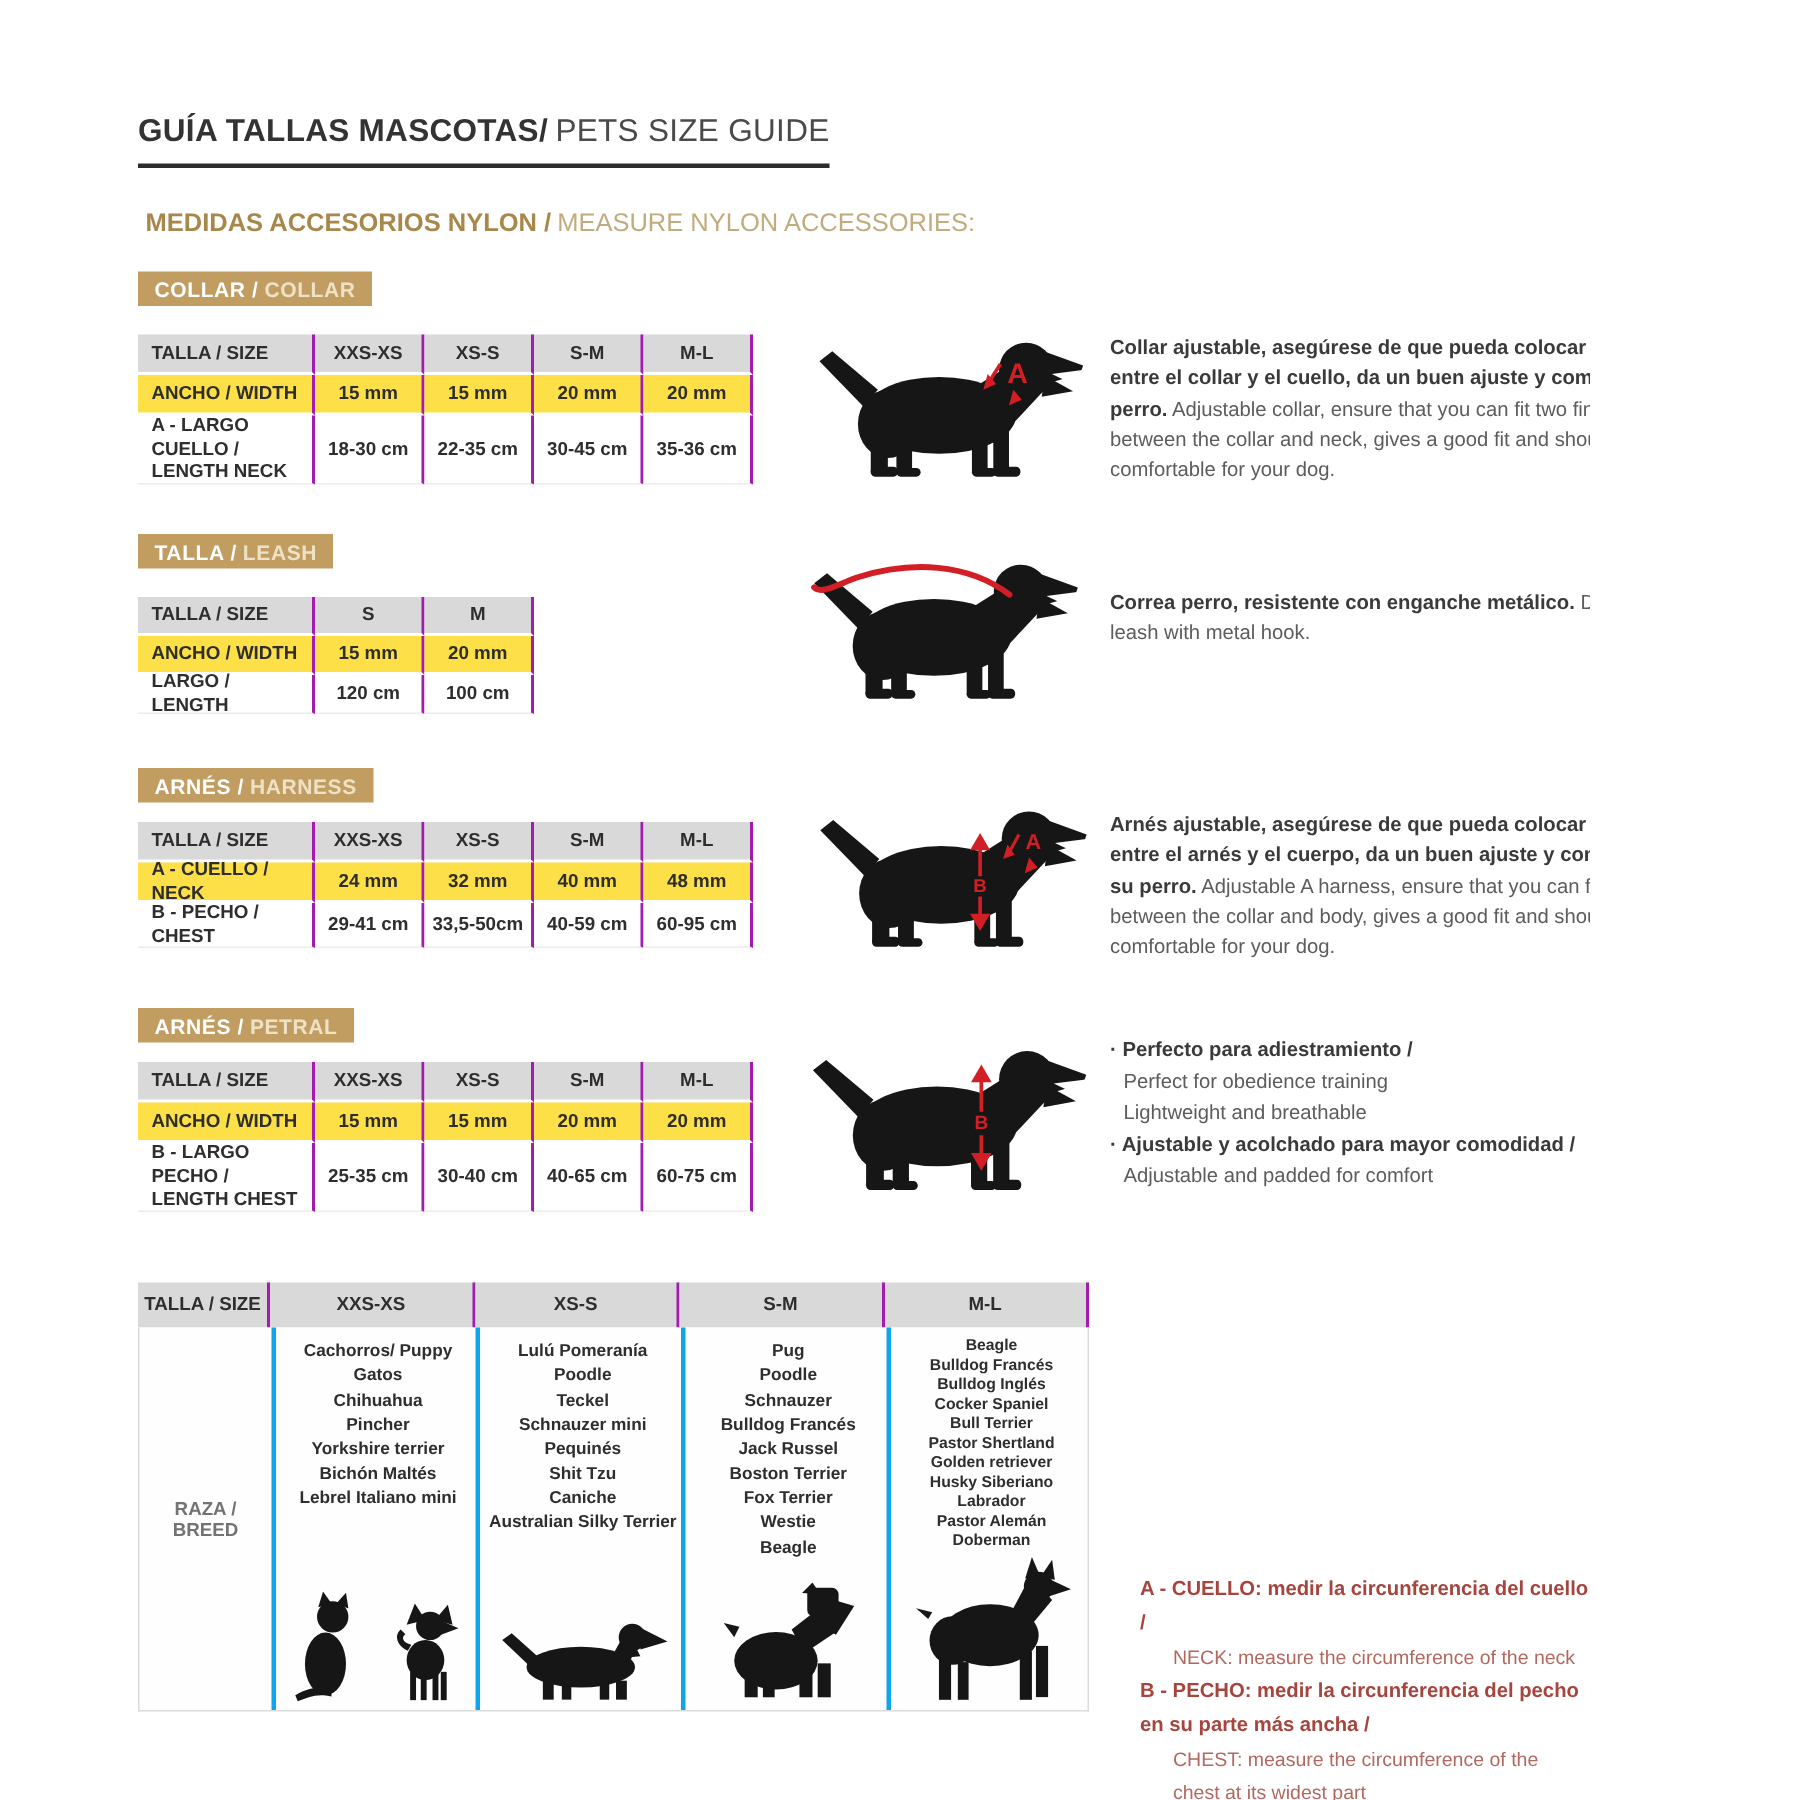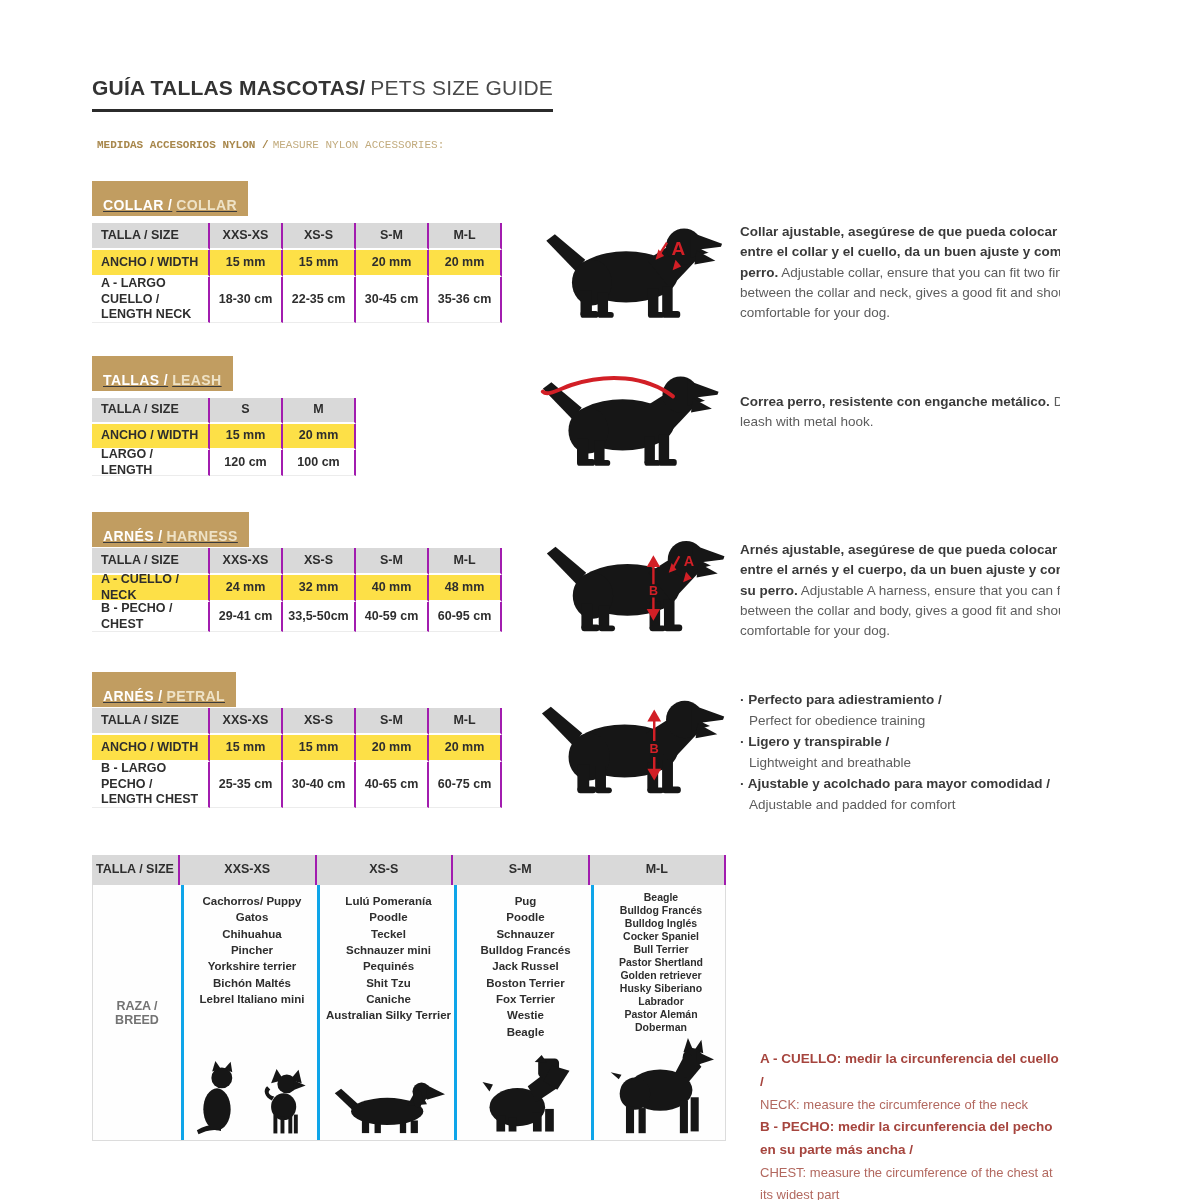--- a/index.html
+++ b/index.html
@@ -4,26 +4,26 @@
 <style>
   html,body{margin:0;padding:0;background:#fff;}
   #page{position:relative;width:1060px;height:1200px;background:#fff;overflow:hidden;
         font-family:"Liberation Sans",sans-serif;color:#3a3a3a;}
   .pre{white-space:pre-line;}
 
   
   .title-wrap{position:absolute;left:92px;top:76px;border-bottom:3px solid #2b2b2b;padding-bottom:9px;}
   .title-es{font-size:21px;font-weight:bold;color:#333;letter-spacing:.2px;}
   .title-en{font-size:21px;font-weight:normal;color:#4a4a4a;letter-spacing:.2px;margin-left:5px;}
-  .subtitle{position:absolute;left:97px;top:139px;font-size:11px;font-family:Liberation Mono, monospace;}
+  .subtitle{position:absolute;left:97px;top:139px;font-size:17px;}
   .subtitle .es{font-weight:bold;color:#a8874b;}
   .subtitle .en{font-weight:normal;color:#c2ab7d;margin-left:4px;}
 
   
-  .badge{position:absolute;background:#c19d61;padding:16px 11px 3px;font-size:14px;letter-spacing:.4px;text-decoration:underline;}
+  .badge{position:absolute;background:#c19d61;padding:4px 11px 3px;font-size:14px;letter-spacing:.4px;}
   .badge .es{color:#fff;font-weight:bold;}
   .badge .en{color:#eee2c6;font-weight:bold;margin-left:4px;}
 
   
   .spec-table{position:absolute;display:grid;font-size:12.5px;font-weight:bold;color:#2e2e2e;}
   .cell{display:flex;align-items:center;justify-content:center;border-right:2px solid #a21caf;
         border-bottom:2px solid #fff;text-align:center;line-height:1.25;}
   .cell.label{justify-content:flex-start;text-align:left;padding-left:9px;padding-right:4px;}
   .bg-h{background:#d9d9d9;}
   .bg-s{background:#fde047;}
@@ -54,21 +54,21 @@
                font-size:12.5px;font-weight:bold;color:#737373;}
   .breed-list{padding-top:8px;font-size:11.5px;font-weight:bold;color:#2e2e2e;
               line-height:1.42;text-align:center;}
   .breed-list.small{font-size:10.5px;line-height:1.24;padding-top:6px;}
   .sil{position:absolute;bottom:5px;left:50%;transform:translateX(-50%);display:flex;
        align-items:flex-end;gap:10px;}
 
   
   .notes{position:absolute;left:760px;top:1048px;font-size:13.5px;line-height:1.7;}
   .note-es{font-weight:bold;color:#a6453e;}
-  .note-en{font-weight:normal;color:#b2685f;font-size:13px;}
+  .note-en{font-weight:normal;color:#b2685f;margin-left:22px;font-size:13px;}
 
   .defs{position:absolute;width:0;height:0;overflow:hidden;}
 </style>
 </head>
 <body>
 
 <div id="page">
 
   <svg class="defs">
     <symbol id="dog-sil" viewBox="0 0 200 120">
@@ -129,21 +129,21 @@
       <polygon points="119,44 128,40 122,33"></polygon>
       <polygon points="137,55 146,51 140,44"></polygon>
     </g>
   </svg>
   <div class="desc" style="left:740px;top:222px;">
     <span class="desc-es">Collar ajustable, asegúrese de que pueda colocar dos dedos entre el collar y el cuello, da un buen ajuste y comodidad a su perro.</span>
     <span class="desc-en">Adjustable collar, ensure that you can fit two fingers between the collar and neck, gives a good fit and should be comfortable for your dog.</span>
   </div>
 
   <div class="badge" style="left:92px;top:356px;">
-    <span class="es">TALLAS /</span><span class="en">LEASH</span>
+    <span class="es">TALLA /</span><span class="en">LEASH</span>
   </div>
   <div class="spec-table" style="left:92px;top:398px;grid-template-columns:118px 73px 73px;grid-template-rows:26px 26px 26px;">
     <div class="cell label bg-h">TALLA / SIZE</div>
     <div class="cell bg-h">S</div>
     <div class="cell bg-h">M</div>
     <div class="cell label bg-s">ANCHO / WIDTH</div>
     <div class="cell bg-s">15 mm</div>
     <div class="cell bg-s">20 mm</div>
     <div class="cell label bg-w">LARGO / LENGTH</div>
     <div class="cell bg-w">120 cm</div>
@@ -225,21 +225,20 @@
       <polygon points="111,80 125,80 118,92"></polygon>
       <text x="118" y="64" font-size="13" font-weight="bold" text-anchor="middle" font-family="Liberation Sans, sans-serif">B</text>
     </g>
   </svg>
   <div class="bullets" style="left:740px;top:690px;">
     <div>
       <div class="bullet-es">Perfecto para adiestramiento /</div>
       <div class="bullet-en">Perfect for obedience training</div>
     </div>
     <div>
-      <div class="bullet-es">Ligero y transpirable /</div>
       <div class="bullet-en">Lightweight and breathable</div>
     </div>
     <div>
       <div class="bullet-es">Ajustable y acolchado para mayor comodidad /</div>
       <div class="bullet-en">Adjustable and padded for comfort</div>
     </div>
   </div>
 
   <div class="breed-header">
     <div class="cell">TALLA / SIZE</div>

